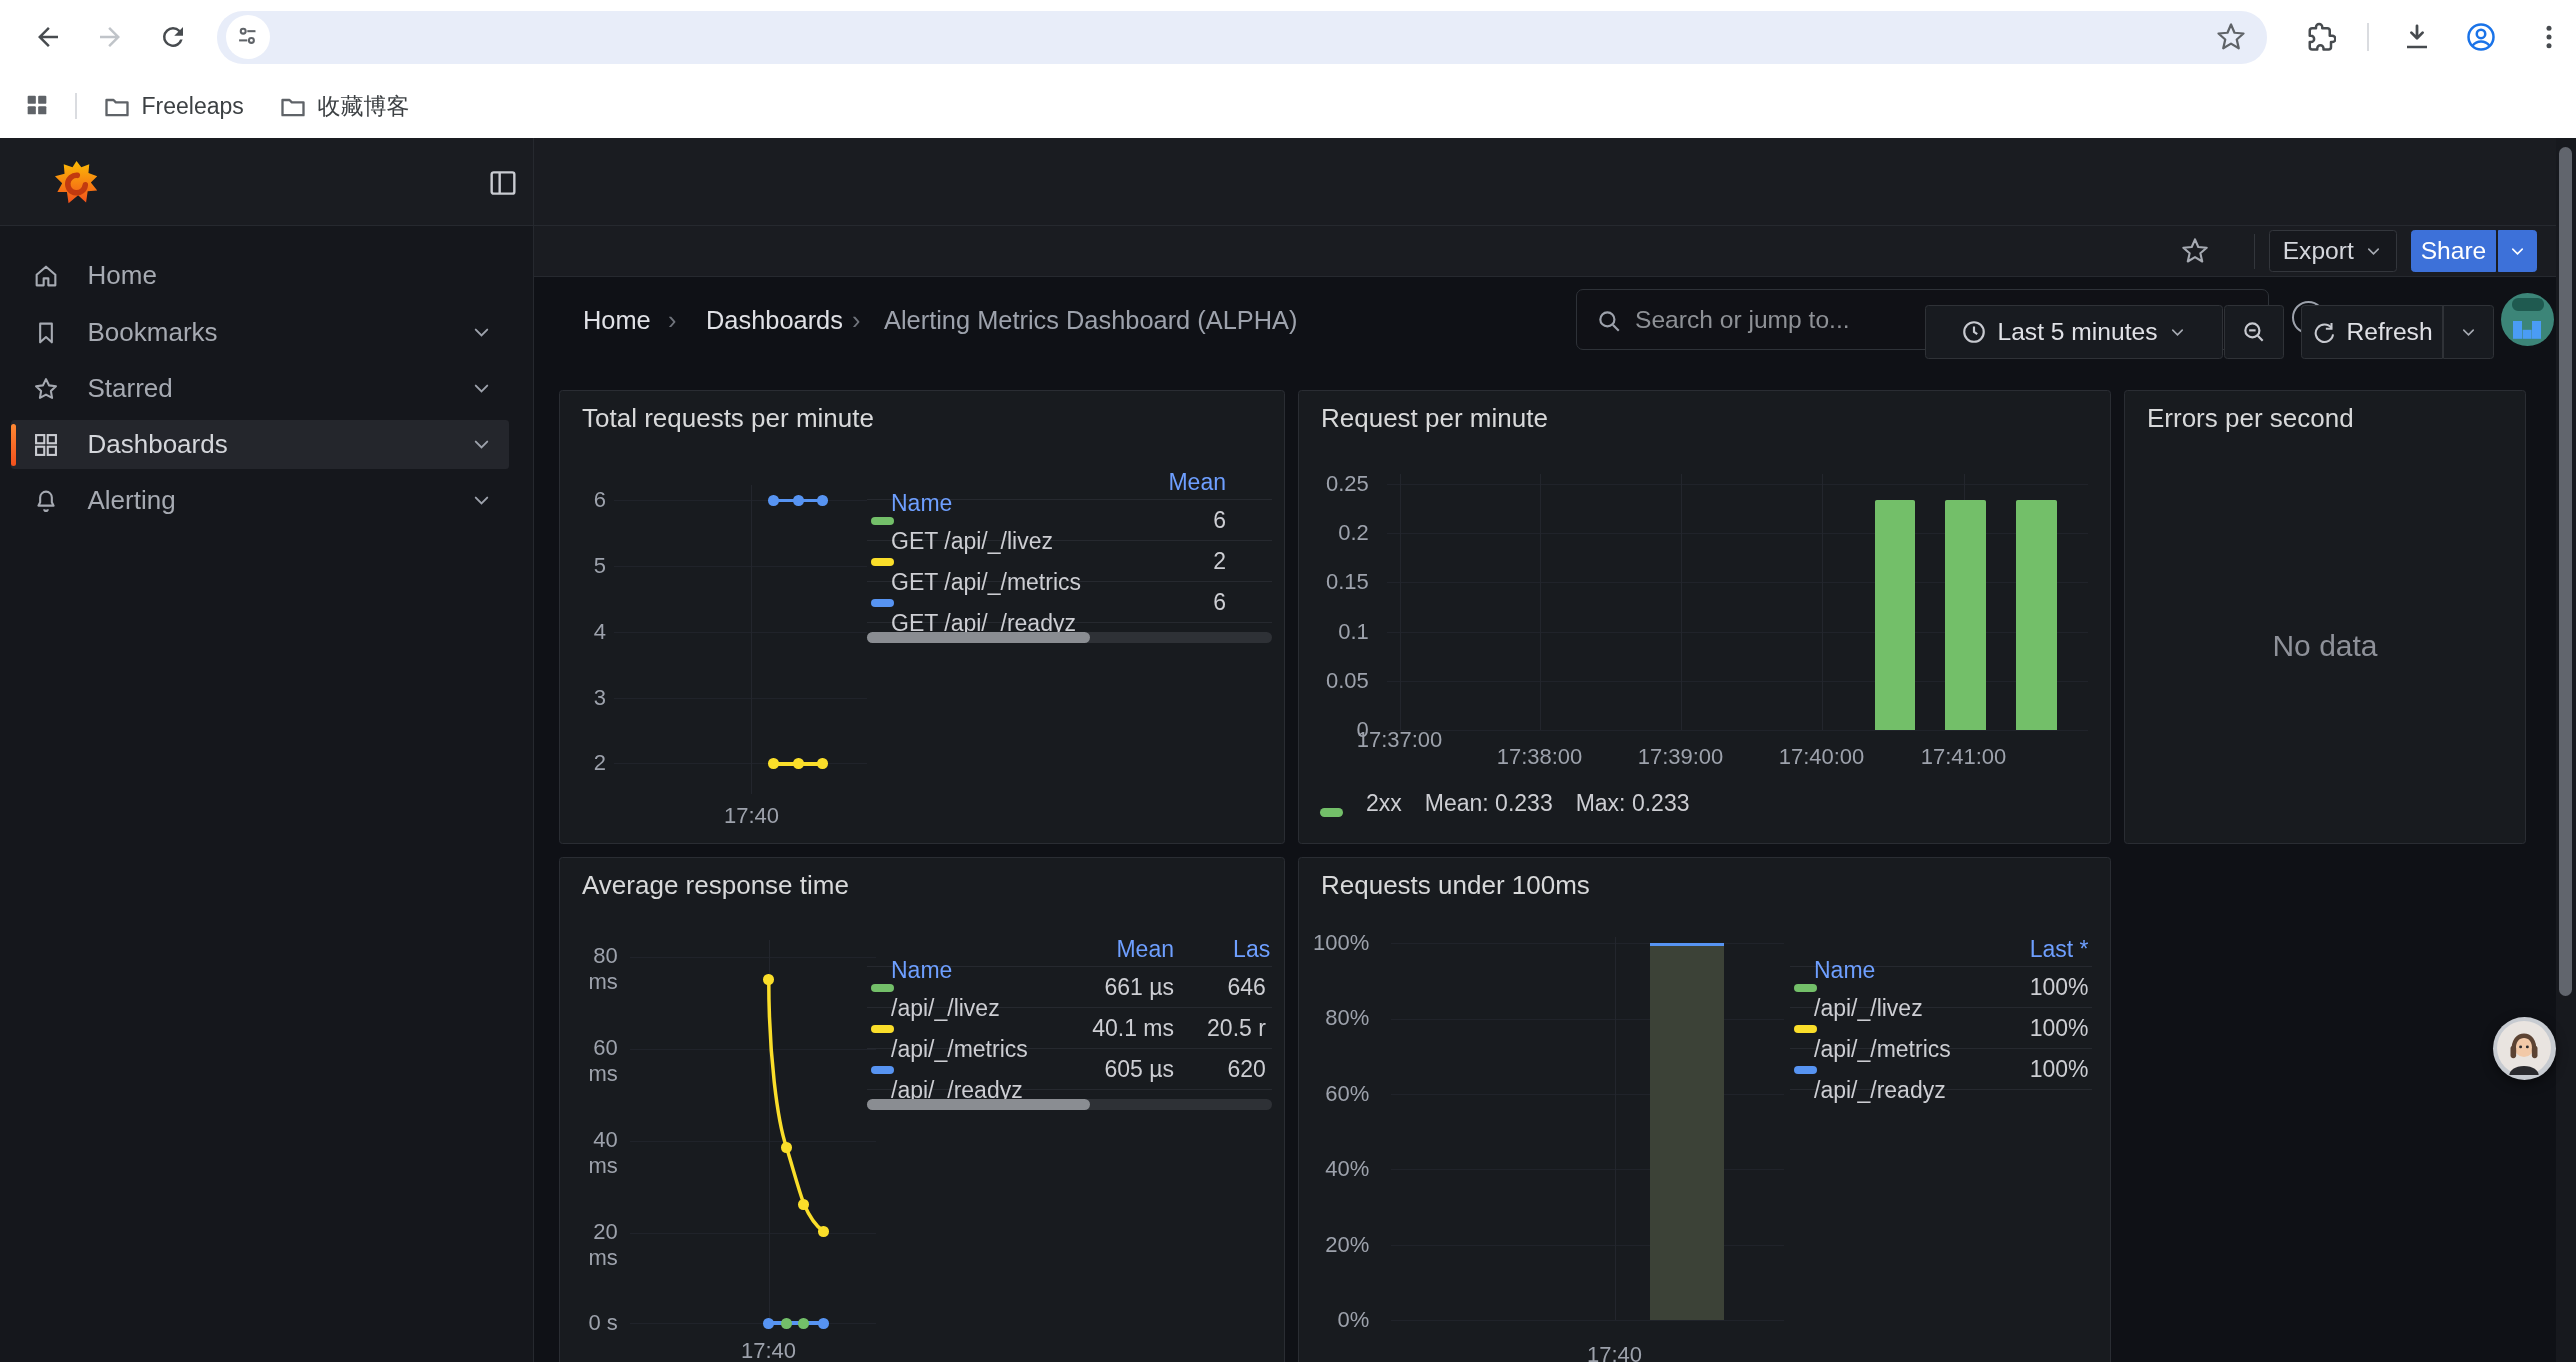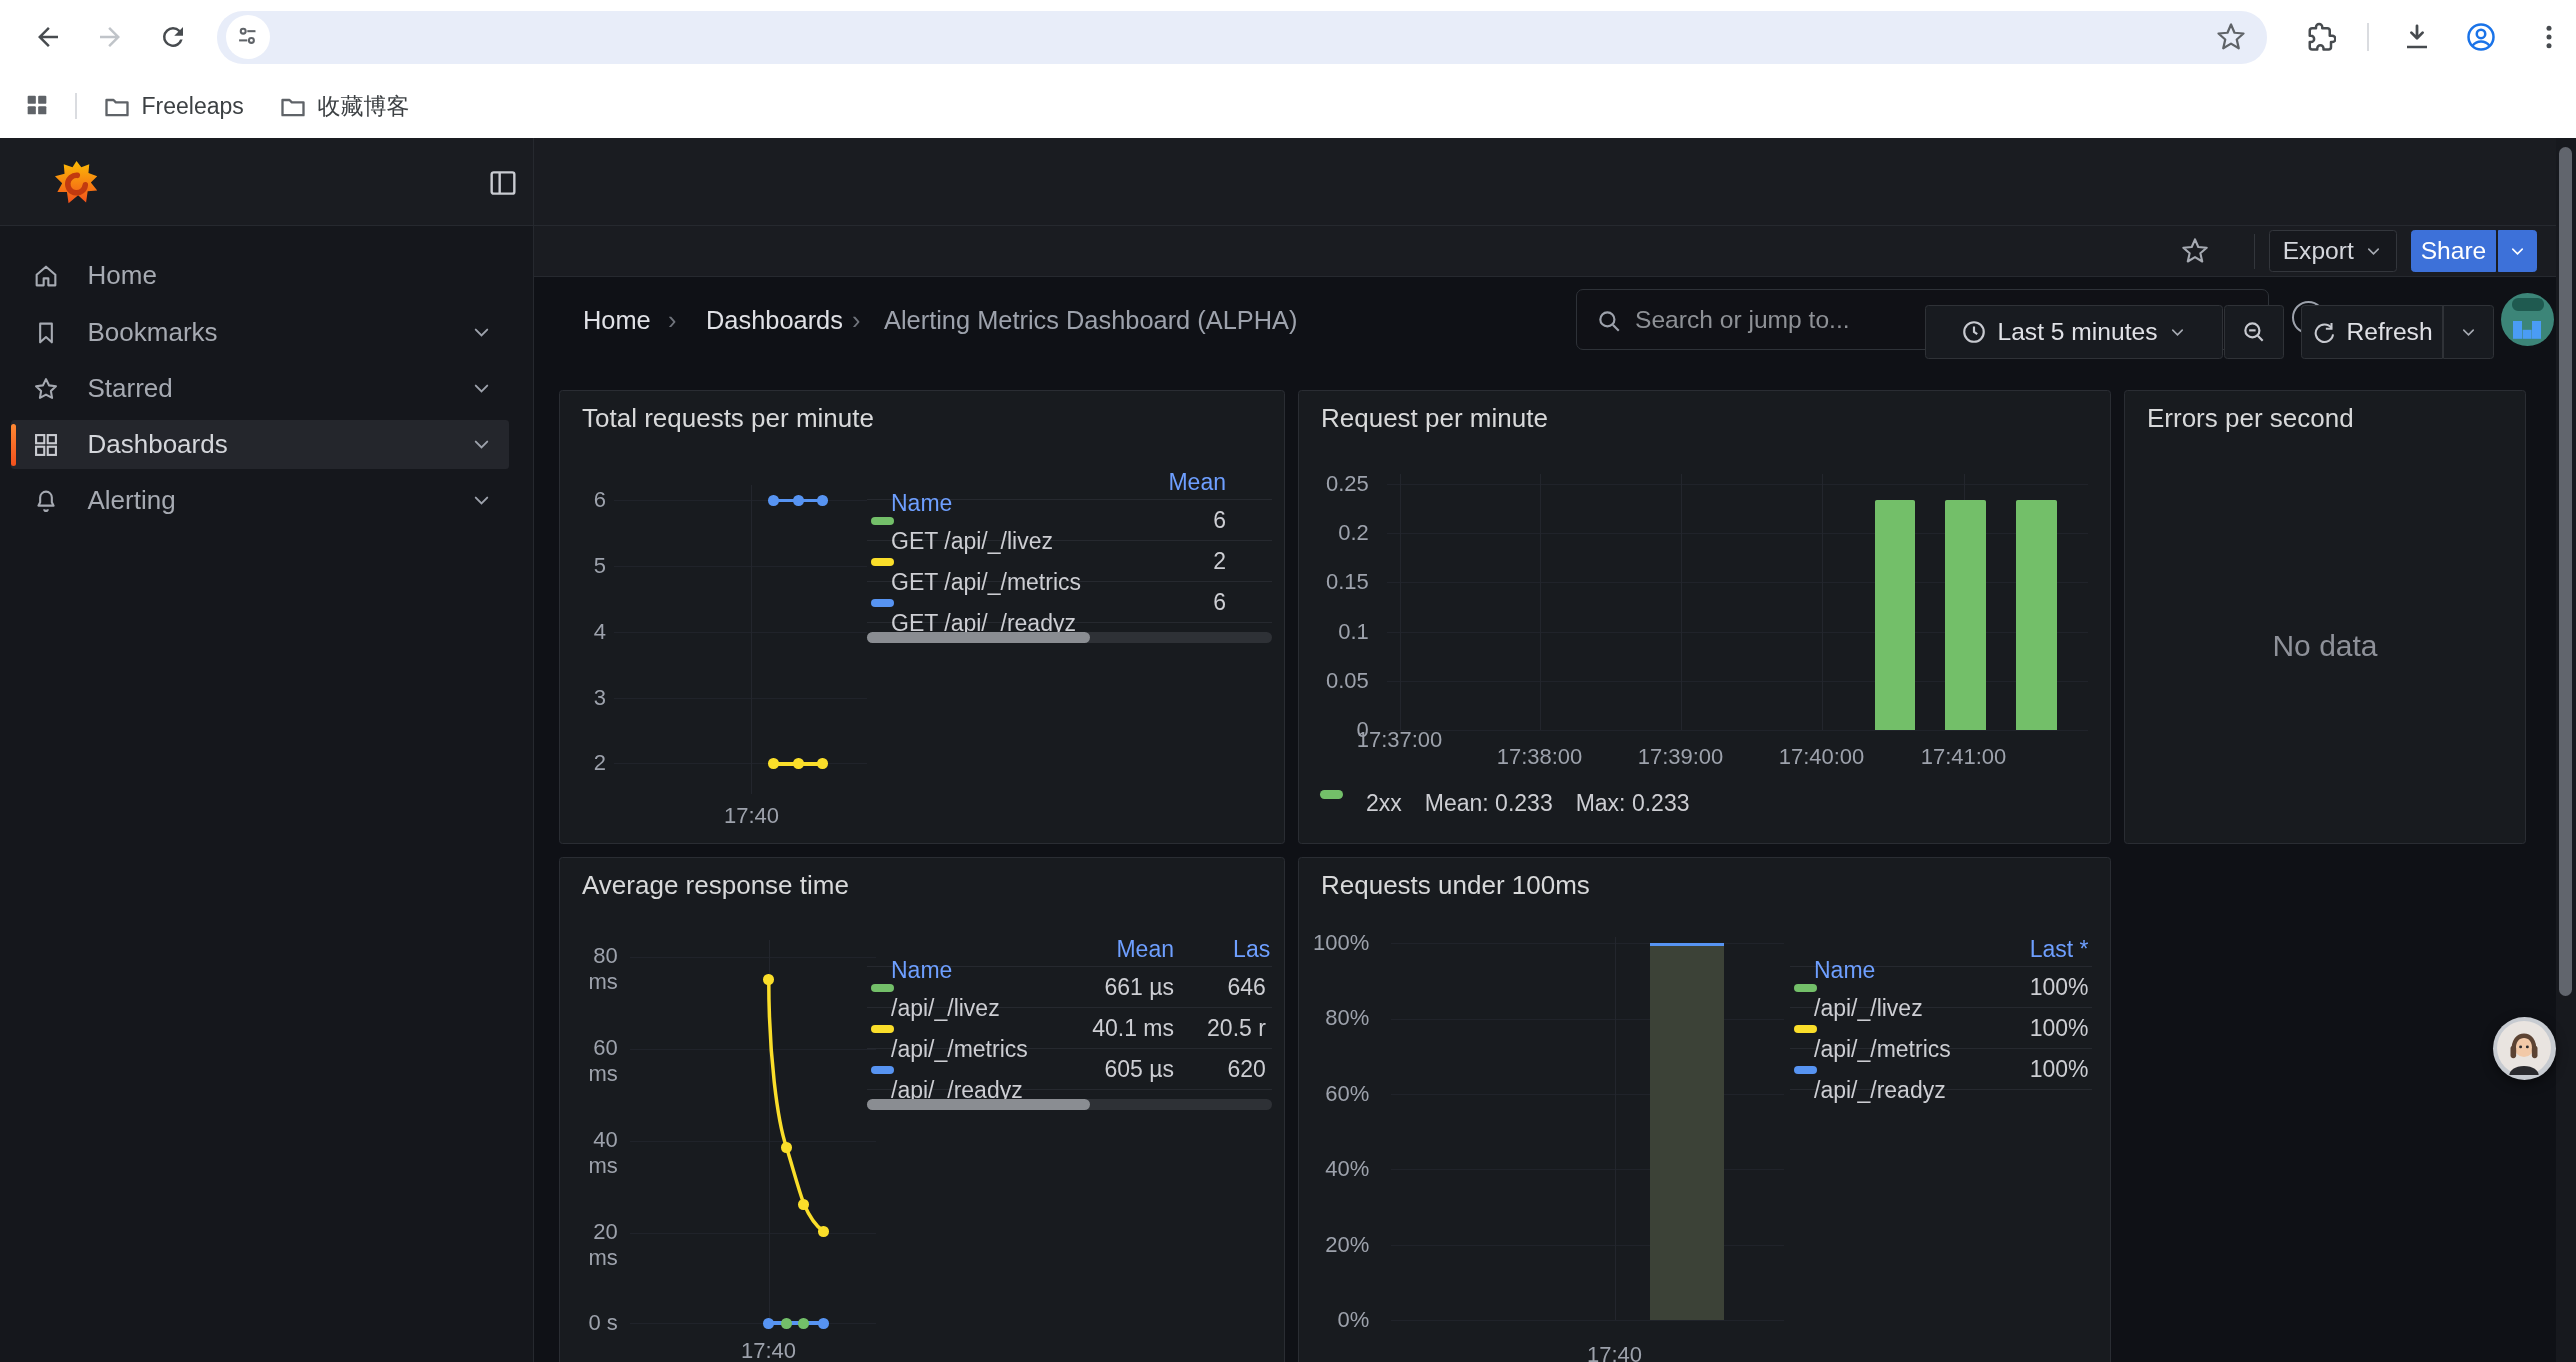--- a/index.html
+++ b/index.html
@@ -56,21 +56,21 @@
   .lg { position:absolute; font-size:23px; color:#CDCED3; }
   .lg-head { position:relative; height:35px; line-height:35px; border-bottom:0.9px solid #26292F; color:#6E9FFF; }
   .lg-row { position:relative; height:41px; line-height:41px; border-bottom:0.9px solid #26292F; }
   .lg-name { position:absolute; left:24px; white-space:nowrap;margin-top:21px; }
   .lg-val { position:absolute; white-space:nowrap; }
   .pill { position:absolute; left:3.5px; top:16.7px; width:23px; height:8.8px; border-radius:4.4px; }
   .hscroll { position:absolute; height:11.4px; background:#2E3136; border-radius:6.1px; }
   .hthumb { width:55%; height:100%; background:#8A8D92; border-radius:6.1px; }
   .nodata { position:absolute; width:100%; text-align:center; font-size:30px; color:#8E9199; }
 
-  .legend2 { position:absolute; display:flex; align-items:flex-start; gap:23px; font-size:23px; color:#CDCED3; }
+  .legend2 { position:absolute; display:flex; align-items:flex-end; gap:23px; font-size:23px; color:#CDCED3; }
   .pill2 { width:23px; height:8.8px; border-radius:4.4px; display:inline-block; }
 
   
   .vscroll-track { position:absolute; left:2556px; top:138px; width:20px; height:1225px; background:#17191E; }
   .vscroll-thumb { position:absolute; left:2559px; top:147px; width:13px; height:849px; background:#61656D; border-radius:7px; }
 
   .float-avatar { position:absolute; left:2493px; top:1017px; width:63px; height:63px; border-radius:50%; background:#C7CBD1; box-shadow:0 3.5px 10.5px rgba(0,0,0,.5); }
   .float-avatar svg { position:absolute; left:4.4px; top:4.4px; }
 </style>
 </head>

